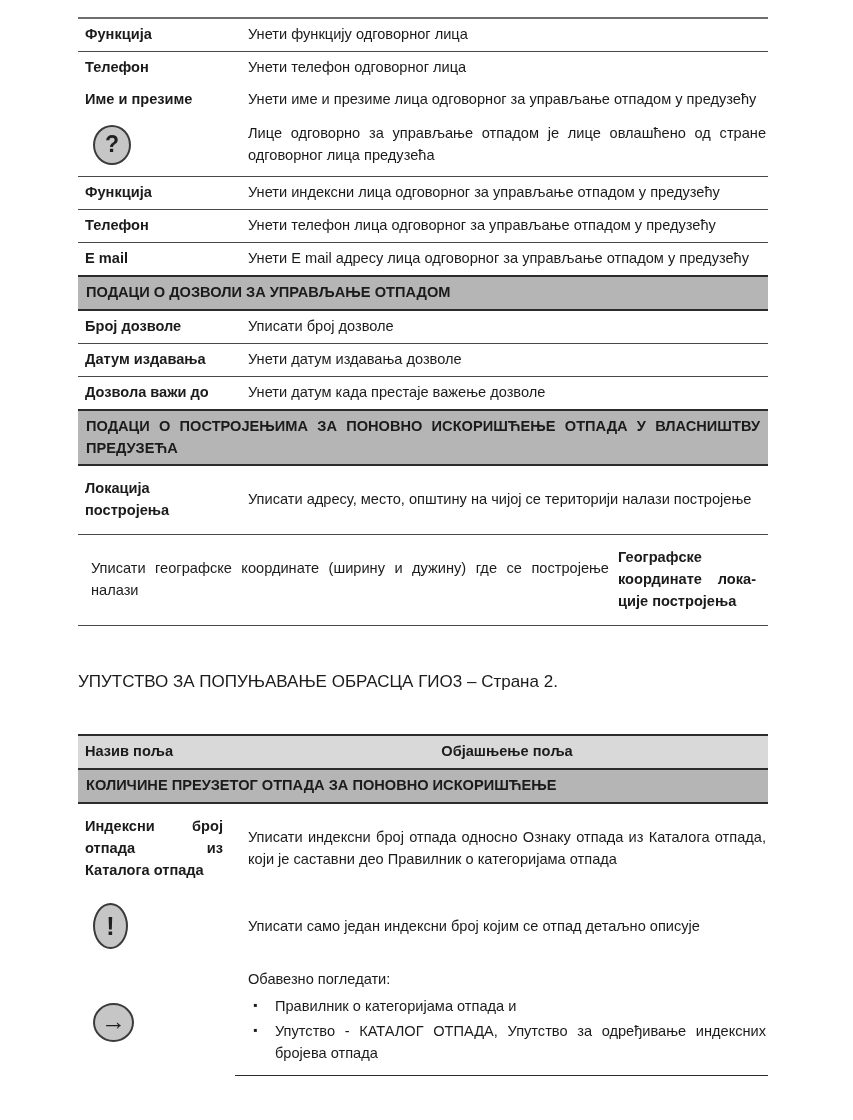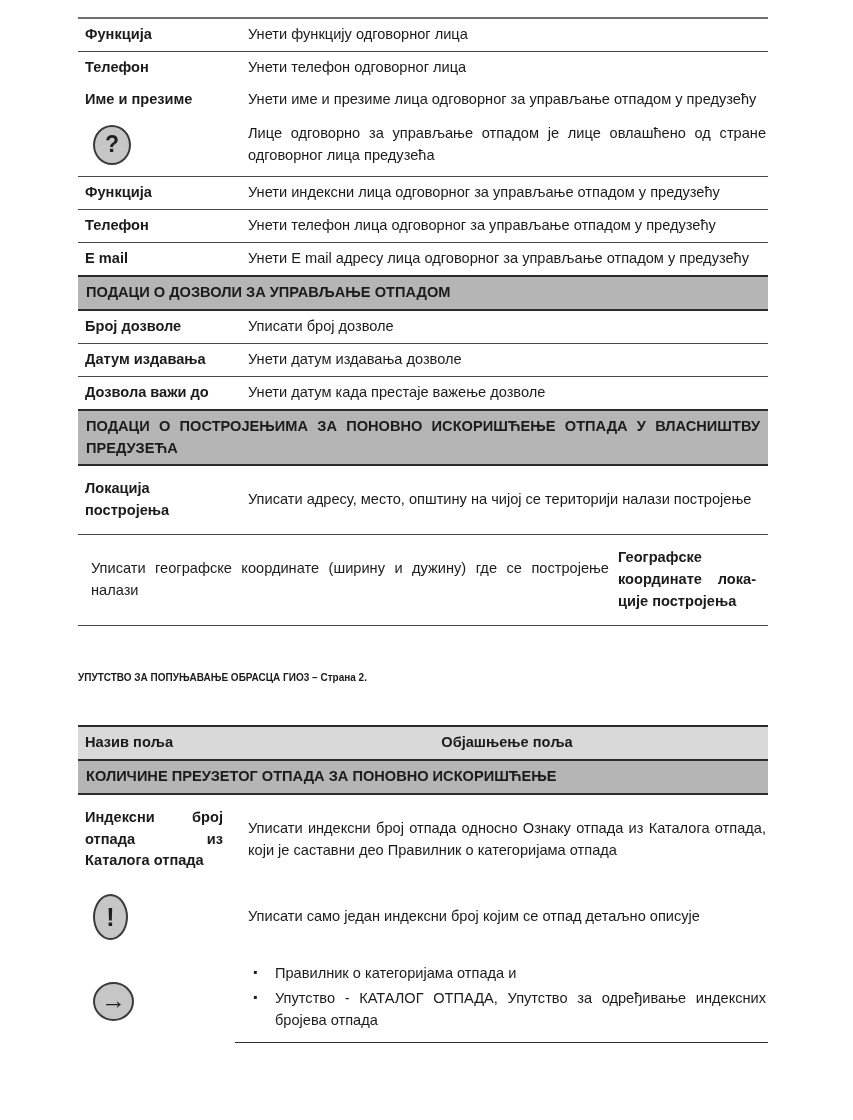--- a/index.html
+++ b/index.html
@@ -47,21 +47,21 @@
   .icon {
     display: inline-flex; align-items: center; justify-content: center;
     background: #c6c6c6; border: 2.5px solid #3b3b3b; border-radius: 50%;
     font-weight: bold; color: #1f1f1f; line-height: 1;
   }
   .icon.q  { width: 38px; height: 40px; font-size: 23px; }
   .icon.ex { width: 35px; height: 46px; font-size: 25px; }
   .icon.ar { width: 41px; height: 39px; font-size: 25px; padding-bottom: 2px; }
   
   .heading {
-    font-size: 10px; font-weight: bold;
+    font-size: 17px; font-weight: normal;
     margin: 45px 0 41px 0; line-height: 1.3;
   }
   
   .note-intro { margin-bottom: 5px; }
   .bullets { margin: 0; padding: 0; list-style: none; }
   .bullets li { position: relative; padding-left: 27px; text-align: justify; margin-top: 3px; }
   .bullets li::before {
     content: "▪"; position: absolute; left: 5px; top: 0;
     font-size: 12px;
   }
@@ -169,20 +169,21 @@
         <span class="icon ex">!</span>
       </div>
       <div class="cell desc">Уписати само један индексни број којим се отпад детаљно описује</div>
     </div>
 
     <div class="row field note partial">
       <div class="cell icon-cell">
         <span class="icon ar">→</span>
       </div>
       <div class="cell desc">
+        <div class="note-intro">Обавезно погледати:</div>
         <ul class="bullets">
           <li>Правилник о категоријама отпада и</li>
           <li>Упутство - КАТАЛОГ ОТПАДА, Упутство за одређивање индексних бројева отпада</li>
         </ul>
       </div>
     </div>
 
     <div class="row field nb tall">
       
       

